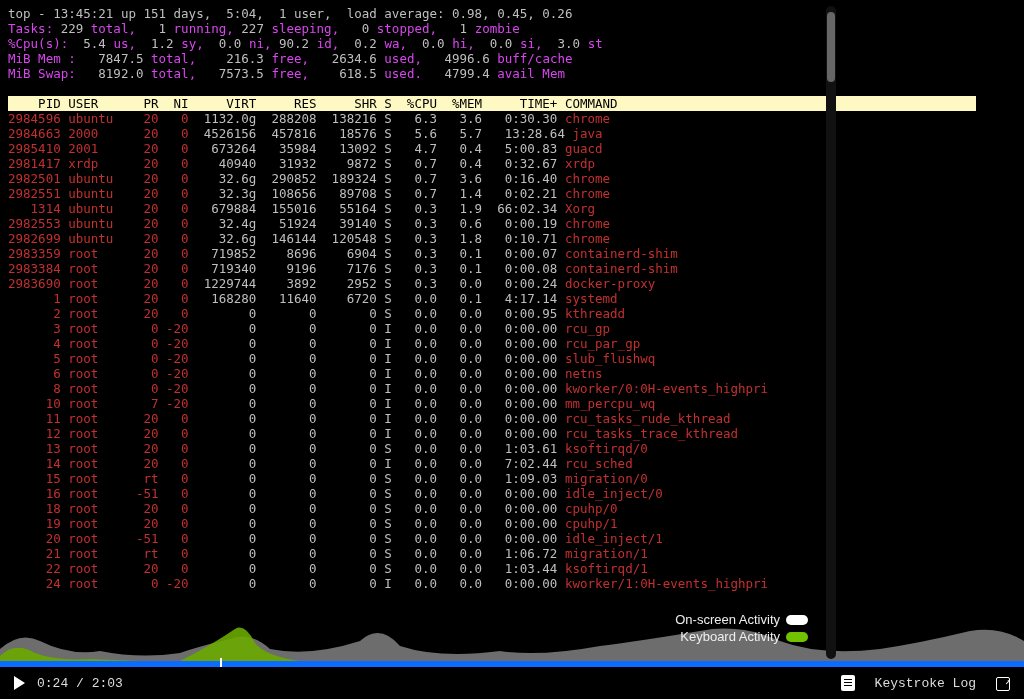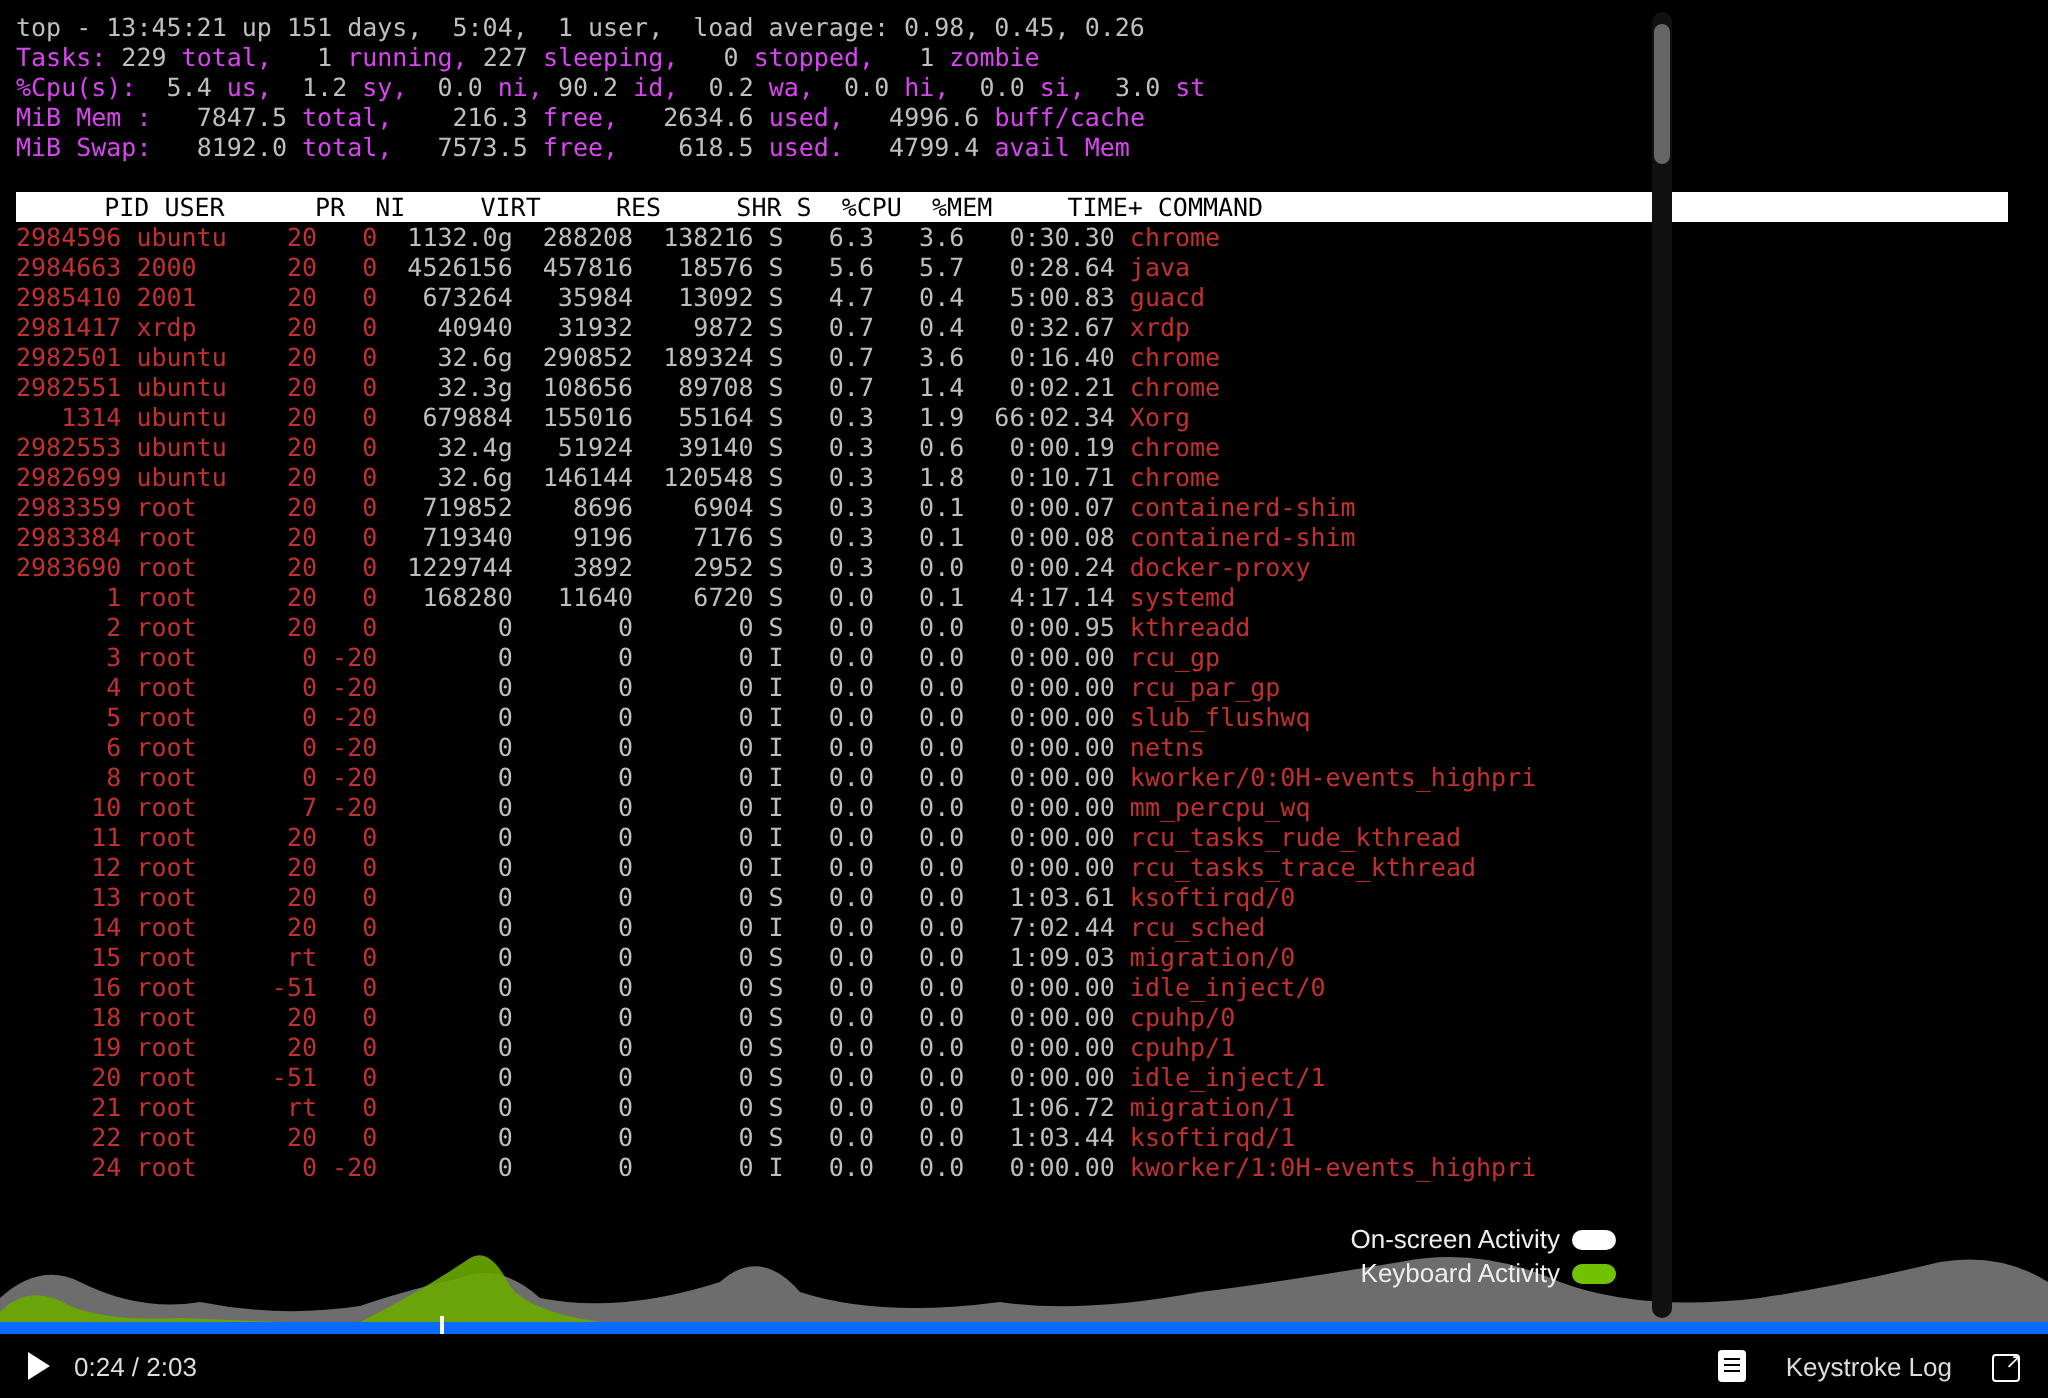--- a/index.html
+++ b/index.html
@@ -2,33 +2,33 @@
 <html><head>
 <meta charset="utf-8">
 <style>
   html,body{margin:0;padding:0;background:#000;color:#888;font-family:"DejaVu Sans Mono","Courier New",monospace;font-size:12.5px;line-height:15px;width:1024px;height:699px;overflow:hidden}
   .wrap{position:relative;width:840px;height:699px}
   .term{position:absolute;top:6px;left:8px;right:20px}
   .line{white-space:pre}
   .c-w{color:#bfbfbf}
   .c-r{color:#d946ef}
   .c-rb{color:#c23030}
-  .hdr{background:#ffffff;color:#000;display:block;width:968px;padding:0 14px}
+  .hdr{background:#fef9c3;color:#000;display:block;width:968px;padding:0 0}
   
   .legend{position:absolute;right:32px;bottom:55px;color:#eee;font-family:Arial,Helvetica,sans-serif;font-size:13px;text-align:center}
   .legend .row{display:flex;align-items:center;justify-content:flex-end;gap:6px;margin-top:2px}
   .pill{width:22px;height:10px;border-radius:5px}
   .pill-w{background:#fff}
   .pill-g{background:#71c200}
   
   .wave{position:absolute;left:0;bottom:38px;width:1024px;height:60px}
   .bluebar{position:absolute;left:0;bottom:32px;width:1024px;height:6px;background:#0b6aff}
   .scrubdot{position:absolute;bottom:29px;left:220px;width:2px;height:12px;background:#fff}
   
-  .controls{position:absolute;left:0;bottom:0;width:1024px;height:32px;background:#000;color:#ddd;font-family:Liberation Sans, sans-serif;font-size:13px;display:flex;align-items:center;justify-content:space-between;padding:0 14px;box-sizing:border-box}
+  .controls{position:absolute;left:0;bottom:0;width:1024px;height:32px;background:#000;color:#ddd;font-family:Liberation Mono, monospace;font-size:13px;display:flex;align-items:center;justify-content:space-between;padding:0 14px;box-sizing:border-box}
   .ctl-left{display:flex;align-items:center;gap:12px}
   .play{width:0;height:0;border-left:11px solid #fff;border-top:7px solid transparent;border-bottom:7px solid transparent;cursor:pointer}
   .klog{display:flex;align-items:flex-end;gap:20px;cursor:pointer}
   .docicon{width:14px;height:16px;background:#fff;border-radius:2px;position:relative;display:inline-block}
   .docicon::before{content:"";position:absolute;top:4px;left:3px;width:8px;height:1px;background:#000;box-shadow:0 3px 0 #000,0 6px 0 #000}
   .popicon{display:inline-block;width:12px;height:12px;border:1.5px solid #fff;border-radius:2px;position:relative}
   .popicon::after{content:"↗";position:absolute;top:-4px;right:-2px;color:#fff;font-size:10px}
   .scrollbar{position:absolute;top:6px;right:4px;width:10px;bottom:40px;background:#111;border-radius:5px}
   .scrollthumb{position:absolute;top:6px;left:1px;width:8px;height:70px;background:#666;border-radius:4px}
 </style>
@@ -39,21 +39,21 @@
 <div class="term">
   <div class="line c-w"><span>top - 13:45:21 up 151 days,  5:04,  1 user,  load average: 0.98, 0.45, 0.26</span></div>
   <div class="line"><span><span class="c-r">Tasks:</span><span class="c-w"> 229 </span><span class="c-r">total,   </span><span class="c-w">1 </span><span class="c-r">running, </span><span class="c-w">227 </span><span class="c-r">sleeping,   </span><span class="c-w">0 </span><span class="c-r">stopped,   </span><span class="c-w">1 </span><span class="c-r">zombie</span></span></div>
   <div class="line"><span><span class="c-r">%Cpu(s):  </span><span class="c-w">5.4 </span><span class="c-r">us,  </span><span class="c-w">1.2 </span><span class="c-r">sy,  </span><span class="c-w">0.0 </span><span class="c-r">ni, </span><span class="c-w">90.2 </span><span class="c-r">id,  </span><span class="c-w">0.2 </span><span class="c-r">wa,  </span><span class="c-w">0.0 </span><span class="c-r">hi,  </span><span class="c-w">0.0 </span><span class="c-r">si,  </span><span class="c-w">3.0 </span><span class="c-r">st</span></span></div>
   <div class="line"><span><span class="c-r">MiB Mem :   </span><span class="c-w">7847.5 </span><span class="c-r">total,    </span><span class="c-w">216.3 </span><span class="c-r">free,   </span><span class="c-w">2634.6 </span><span class="c-r">used,   </span><span class="c-w">4996.6 </span><span class="c-r">buff/cache</span></span></div>
   <div class="line"><span><span class="c-r">MiB Swap:   </span><span class="c-w">8192.0 </span><span class="c-r">total,   </span><span class="c-w">7573.5 </span><span class="c-r">free,    </span><span class="c-w">618.5 </span><span class="c-r">used.   </span><span class="c-w">4799.4 </span><span class="c-r">avail Mem</span></span></div>
   <div class="line">&nbsp;</div>
   <span class="line hdr">    PID USER      PR  NI     VIRT     RES     SHR S  %CPU  %MEM     TIME+ COMMAND</span>
   <div id="rows">
         <div class="line"><span class="c-rb">2984596 ubuntu    20   0</span><span class="c-w">  1132.0g  288208  138216 S   6.3   3.6   0:30.30 </span><span class="c-rb">chrome</span></div>
-        <div class="line"><span class="c-rb">2984663 2000      20   0</span><span class="c-w">  4526156  457816   18576 S   5.6   5.7   0:28.64 </span><span class="c-rb">java</span></div>
+        <div class="line"><span class="c-rb">2984663 2000      20   0</span><span class="c-w">  4526156  457816   18576 S   5.6   5.7   13:28.64 </span><span class="c-rb">java</span></div>
         <div class="line"><span class="c-rb">2985410 2001      20   0</span><span class="c-w">   673264   35984   13092 S   4.7   0.4   5:00.83 </span><span class="c-rb">guacd</span></div>
         <div class="line"><span class="c-rb">2981417 xrdp      20   0</span><span class="c-w">    40940   31932    9872 S   0.7   0.4   0:32.67 </span><span class="c-rb">xrdp</span></div>
         <div class="line"><span class="c-rb">2982501 ubuntu    20   0</span><span class="c-w">    32.6g  290852  189324 S   0.7   3.6   0:16.40 </span><span class="c-rb">chrome</span></div>
         <div class="line"><span class="c-rb">2982551 ubuntu    20   0</span><span class="c-w">    32.3g  108656   89708 S   0.7   1.4   0:02.21 </span><span class="c-rb">chrome</span></div>
         <div class="line"><span class="c-rb">   1314 ubuntu    20   0</span><span class="c-w">   679884  155016   55164 S   0.3   1.9  66:02.34 </span><span class="c-rb">Xorg</span></div>
         <div class="line"><span class="c-rb">2982553 ubuntu    20   0</span><span class="c-w">    32.4g   51924   39140 S   0.3   0.6   0:00.19 </span><span class="c-rb">chrome</span></div>
         <div class="line"><span class="c-rb">2982699 ubuntu    20   0</span><span class="c-w">    32.6g  146144  120548 S   0.3   1.8   0:10.71 </span><span class="c-rb">chrome</span></div>
         <div class="line"><span class="c-rb">2983359 root      20   0</span><span class="c-w">   719852    8696    6904 S   0.3   0.1   0:00.07 </span><span class="c-rb">containerd-shim</span></div>
         <div class="line"><span class="c-rb">2983384 root      20   0</span><span class="c-w">   719340    9196    7176 S   0.3   0.1   0:00.08 </span><span class="c-rb">containerd-shim</span></div>
         <div class="line"><span class="c-rb">2983690 root      20   0</span><span class="c-w">  1229744    3892    2952 S   0.3   0.0   0:00.24 </span><span class="c-rb">docker-proxy</span></div>

